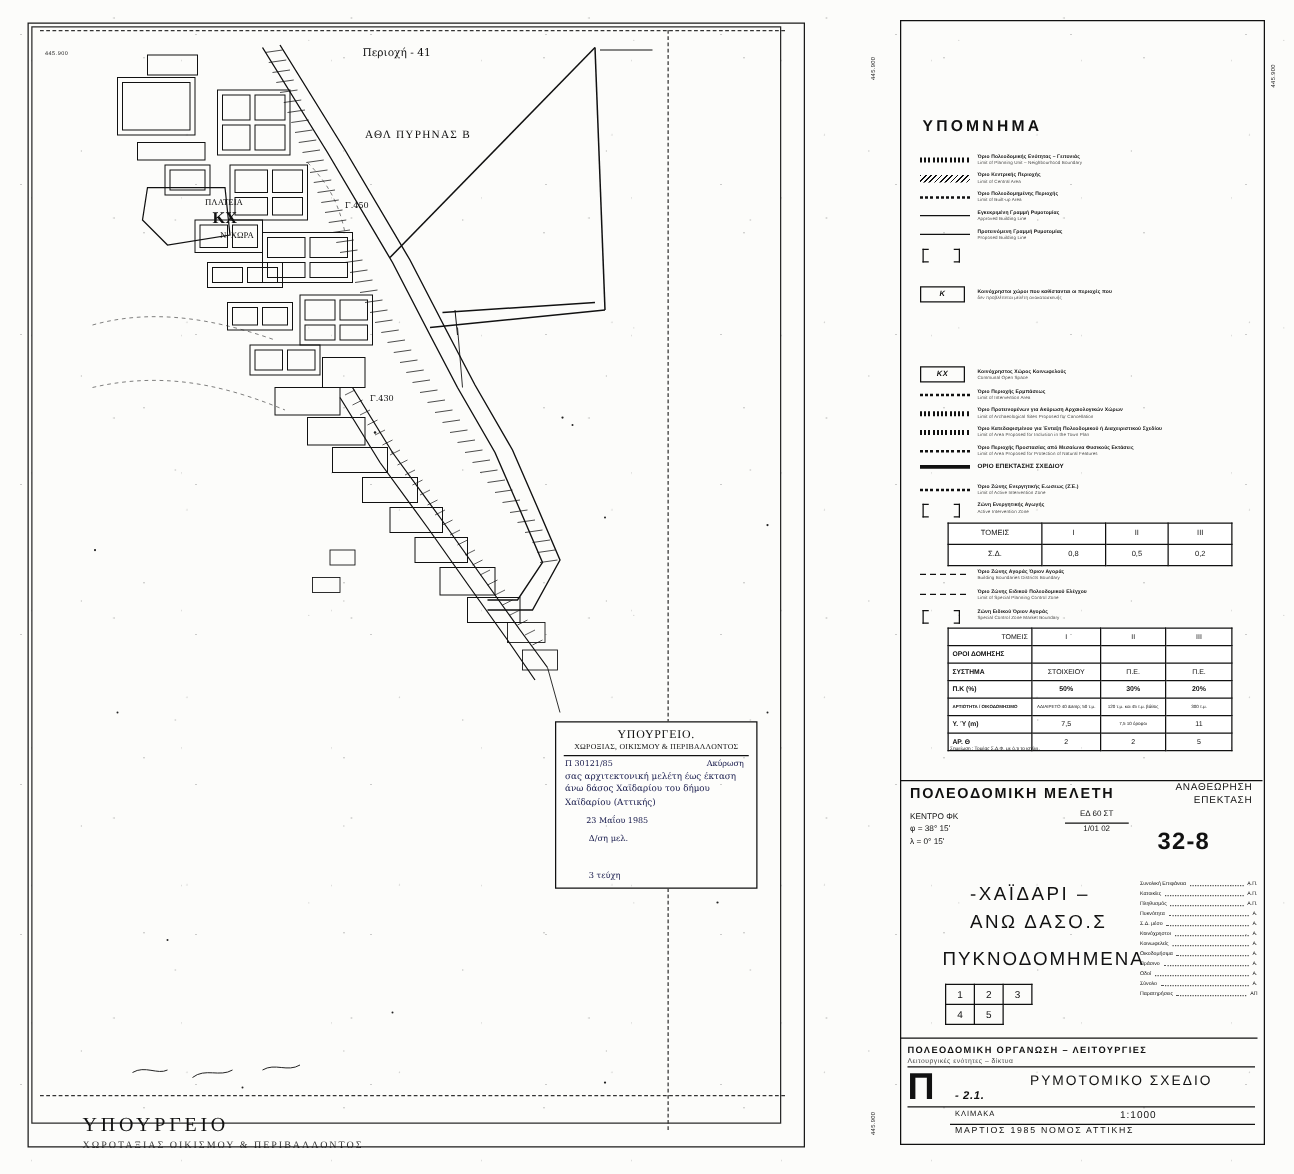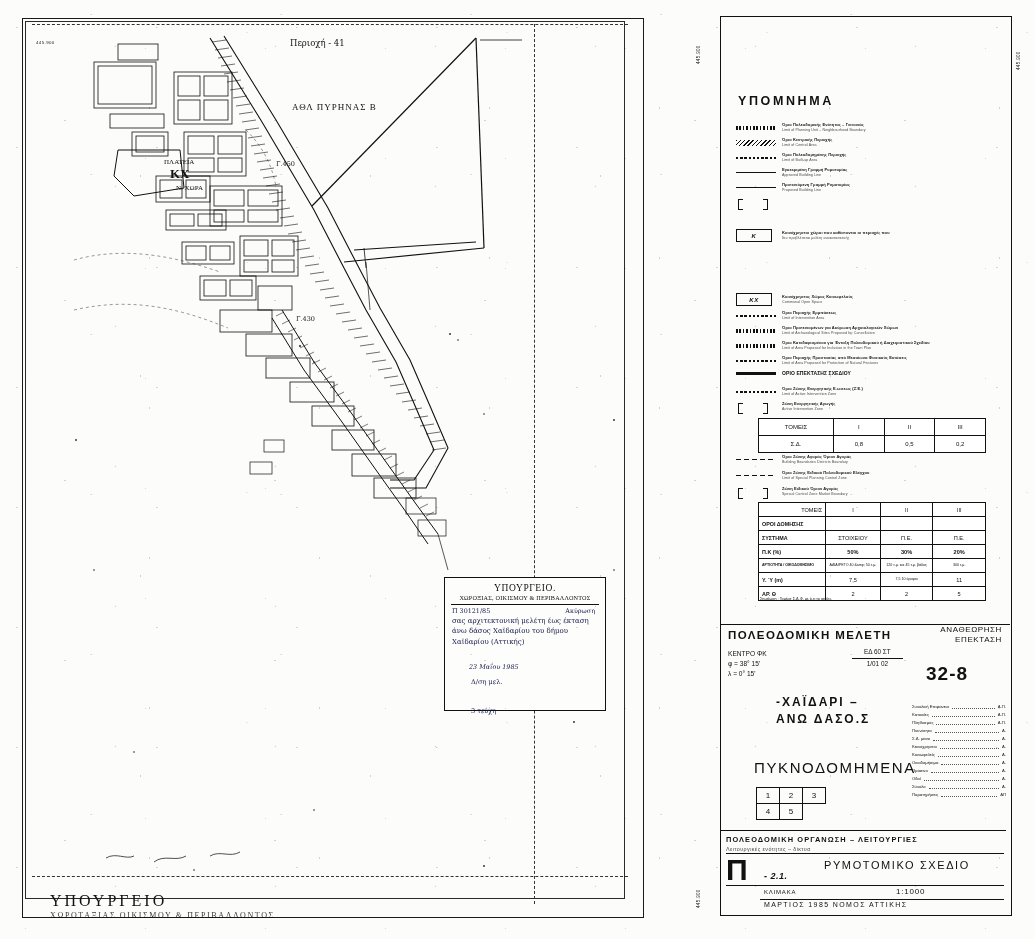--- a/index.html
+++ b/index.html
@@ -39,21 +39,21 @@
   
   .stamp { position:absolute; left:430px; top:567px; width:160px; height:132px; border:1.1px solid #111; background:#fdfdfb; }
   .stamp .ttl { text-align:center; font-family:"Liberation Serif", serif; font-size:9.5px; letter-spacing:.6px; margin-top:5px; }
   .stamp .sub { text-align:center; font-family:"Liberation Serif", serif; font-size:6.2px; letter-spacing:.2px; margin-top:1px; }
   .stamp .rule { border-top:.7px solid #111; margin:3px 6px 2px; }
   .stamp .hw { font-family:"DejaVu Serif", serif; font-size:6.4px; color:#15184a; padding:0 7px; line-height:1.45; }
   .stamp .hw.big { font-size:7px; }
   .stamp .sig { font-family:"DejaVu Serif", serif; font-size:6.6px; color:#15184a; padding-left:26px; }
 
   
-  .botmin { position:absolute; left:36px; top:882px; font-family:"Liberation Serif", serif; }
+  .botmin { position:absolute; left:52px; top:882px; font-family:"Liberation Serif", serif; }
   .botmin .l1 { font-size:16px; letter-spacing:3px; }
   .botmin .l2 { font-size:8px; letter-spacing:1.6px; margin-top:1px; opacity:.85; }
 
   
   .right { position:absolute; left:678px; top:8px; width:348px; height:920px; }
   .rframe { position:absolute; left:42px; top:8px; width:290px; height:898px; border:1.3px solid #111; }
 
   .tick { position:absolute; font-family:"Liberation Sans", sans-serif; font-size:4.6px; letter-spacing:.3px; color:#222;
           transform:rotate(-90deg); transform-origin:left top; }
 
@@ -109,21 +109,21 @@
 
   .rev-box { position:absolute; left:42px; top:616px; width:290px; height:206px; border-top:1.4px solid #111; }
   .rev-hdr { position:absolute; left:8px; top:4px; font-size:11.5px; letter-spacing:1.4px; font-weight:bold; }
   .rev-hdr2 { position:absolute; right:8px; top:0px; text-align:right; font-size:8px; line-height:1.25; letter-spacing:.6px; }
 
   .kentro { position:absolute; left:8px; top:24px; font-size:6.6px; line-height:1.5; font-family:"Liberation Sans", sans-serif; }
   .scalebox { position:absolute; left:132px; top:22px; font-size:6.4px; text-align:center; line-height:1.5; }
   .scalebox .u { border-bottom:.8px solid #111; padding:0 12px 1px; }
   .sheetno { position:absolute; left:206px; top:38px; font-size:19px; font-weight:bold; letter-spacing:1px; }
 
-  .placename { position:absolute; left:56px; top:69px; font-size:12px; letter-spacing:2px; line-height:1.45;font-weight:bold; }
+  .placename { position:absolute; left:56px; top:80px; font-size:15px; letter-spacing:2px; line-height:1.45; }
   .dense { position:absolute; left:34px; top:134px; font-size:15px; letter-spacing:1.6px; }
 
   .minigrid { position:absolute; left:36px; top:162px; }
   .minigrid table { border-collapse:collapse; font-size:8px; }
   .minigrid td { width:20px; height:13px; border:.9px solid #111; text-align:center; }
 
   .sidelist { position:absolute; left:192px; top:78px; width:94px; font-size:4.2px; line-height:1.9; }
   .sidelist .r { display:flex; justify-content:space-between; }
   .sidelist .r .dot { flex:1; border-bottom:.5px dotted #555; margin:0 3px 1.5px; }
 
@@ -299,21 +299,21 @@
       <div class="ttl">ΥΠΟΥΡΓΕΙΟ.</div>
       <div class="sub">ΧΩΡΟΞΙΑΣ,  ΟΙΚΙΣΜΟΥ  &amp;  ΠΕΡΙΒΑΛΛΟΝΤΟΣ</div>
       <div class="rule"></div>
       <div class="hw" style="display:flex; justify-content:space-between; padding-right:10px;">
         <span>Π 30121/85</span>
         <span>Ακύρωση</span>
       </div>
       <div class="hw big">σας αρχιτεκτονική μελέτη έως έκταση</div>
       <div class="hw big">άνω δάσος Χαϊδαρίου του δήμου</div>
       <div class="hw big">Χαϊδαρίου (Αττικής)</div>
-      <div class="hw" style="margin-top:16px; padding-left:24px;font-style:italic;">23 Μαΐου  1985</div>
+      <div class="hw" style="margin-top:5px; padding-left:24px;">23 Μαΐου  1985</div>
       <div class="sig" style="margin-top:6px;">Δ/ση μελ.</div>
       <div class="sig" style="margin-top:21px;">3 τεύχη</div>
     </div>
 
     <div class="botmin">
       <div class="l1">ΥΠΟΥΡΓΕΙΟ</div>
       <div class="l2">ΧΩΡΟΤΑΞΙΑΣ  ΟΙΚΙΣΜΟΥ  &amp;  ΠΕΡΙΒΑΛΛΟΝΤΟΣ</div>
     </div>
 
     <div class="corner-mark" style="left:22px; top:30px;">445.900</div>

